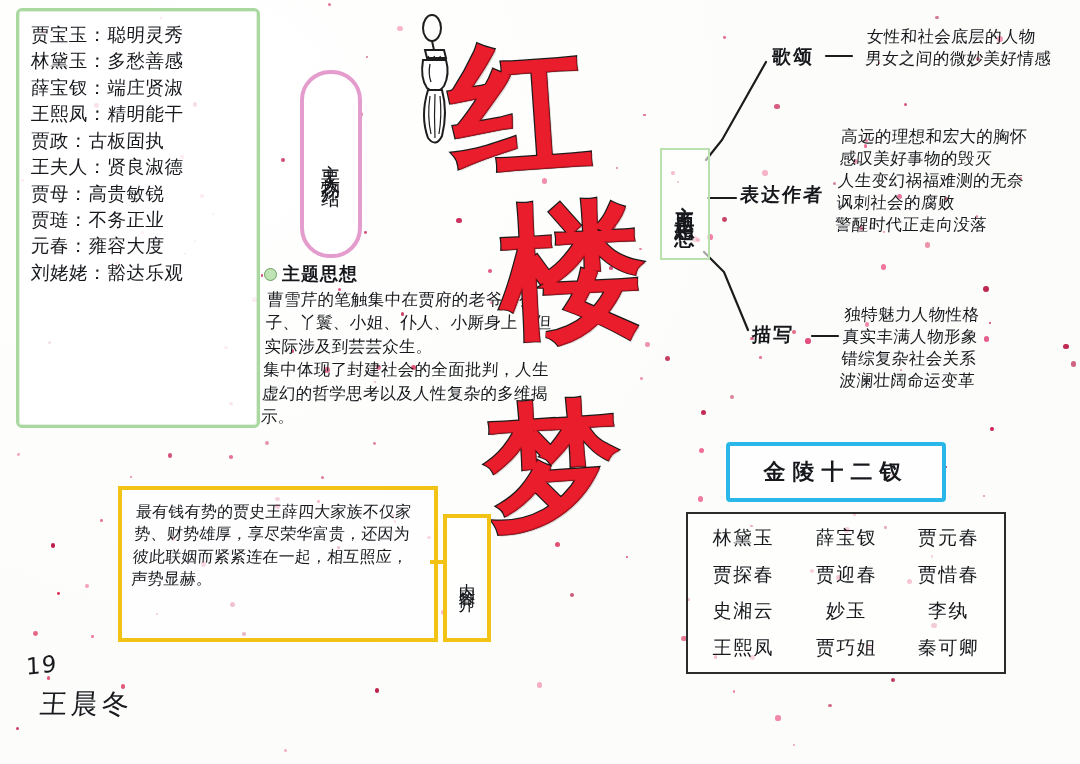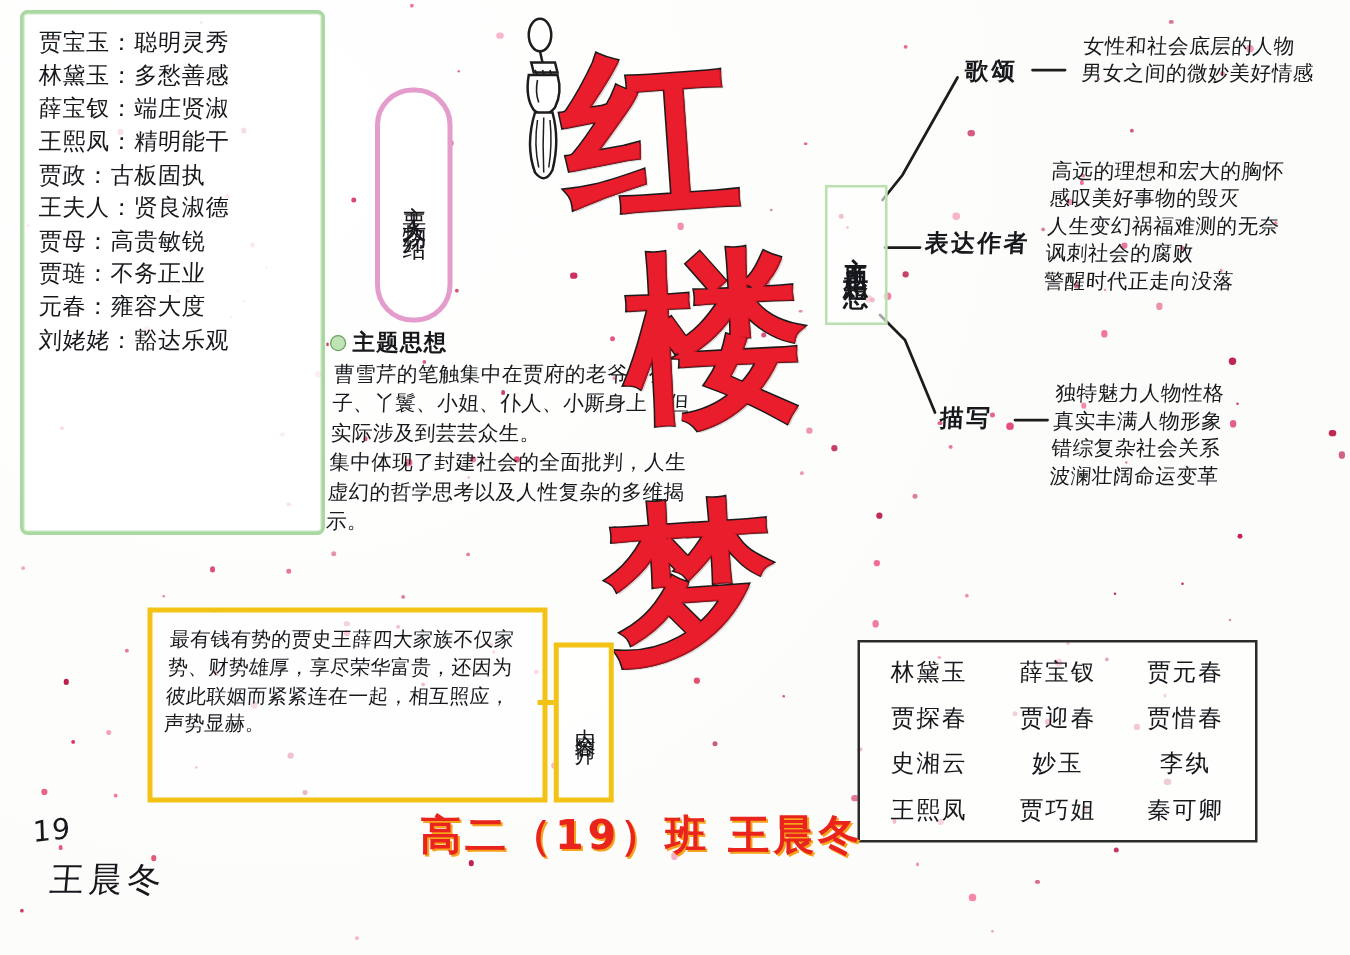--- a/index.html
+++ b/index.html
@@ -451,20 +451,23 @@
     </div>
 
   <div id="summary-box">
     <div class="txt hand">最有钱有势的贾史王薛四大家族不仅家势、财势雄厚，享尽荣华富贵，还因为彼此联姻而紧紧连在一起，相互照应，声势显赫。</div>
   </div>
   <div id="summary-connector"></div>
   <div id="summary-tab">
     <span class="vtext hand">内容简介</span>
   </div>
 
+  <div id="twelve-heading">
+    <span class="t hand">金陵十二钗</span>
+  </div>
 
   <div id="twelve-table">
     <table>
         <tbody id="twelve-tbody">
           <tr>
             <td>林黛玉</td>
             <td>薛宝钗</td>
             <td>贾元春</td>
           </tr>
           <tr>
@@ -479,18 +482,17 @@
           </tr>
           <tr>
             <td>王熙凤</td>
             <td>贾巧姐</td>
             <td>秦可卿</td>
           </tr>
         </tbody>
       </table>
   </div>
 
-  <div id="class-line">高二（19）班 王晨冬</div>
 
   <div id="sig-num" class="hand">19</div>
   <div id="sig-name" class="hand">王晨冬</div>
 
 </div>
 
 </body></html>

